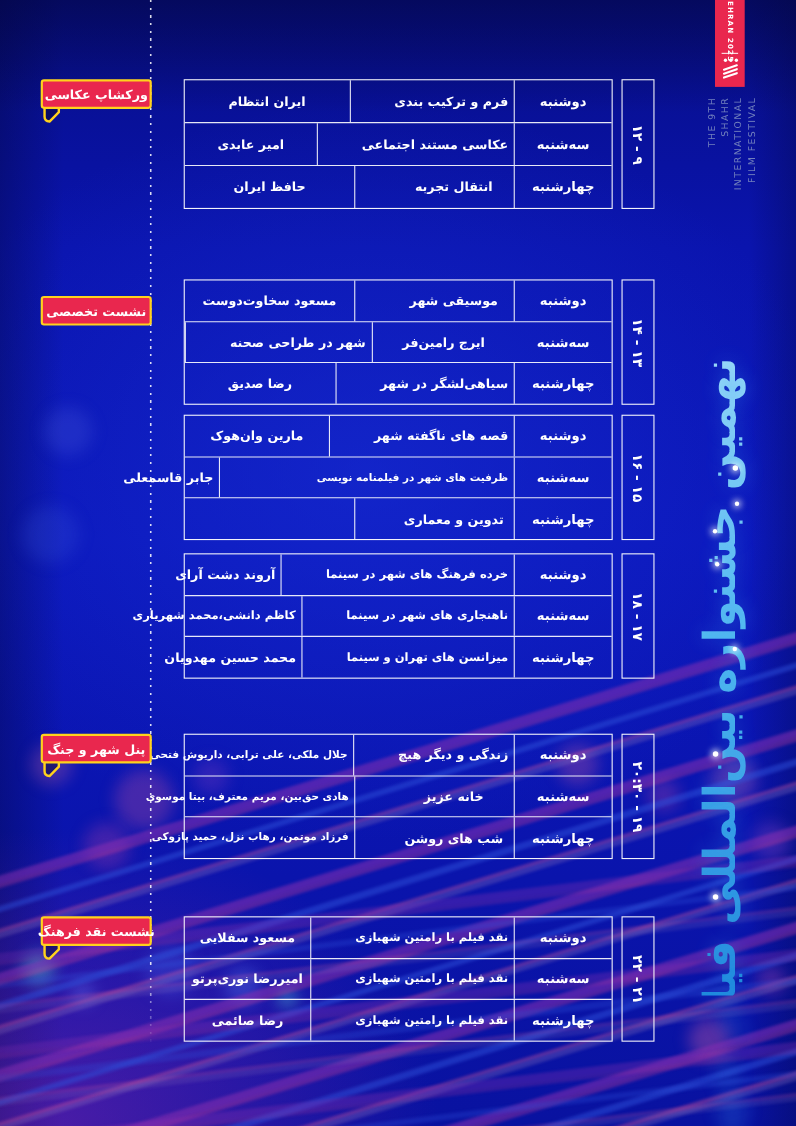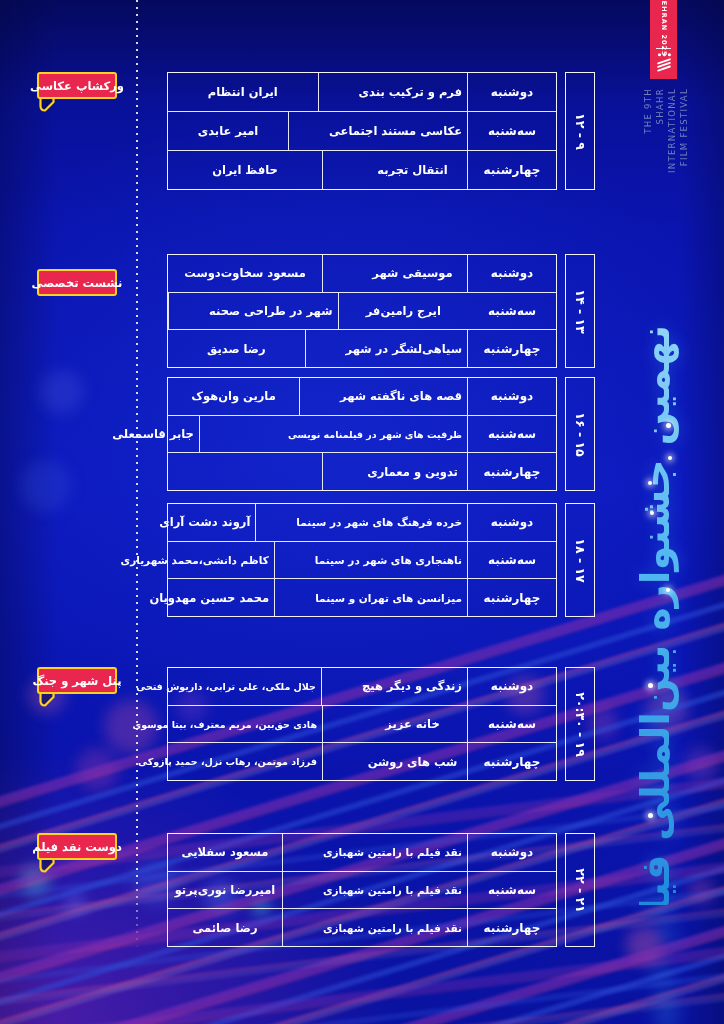--- a/index.html
+++ b/index.html
@@ -46,21 +46,21 @@
     letter-spacing:1.3px;line-height:12px;text-align:right;white-space:nowrap;}
   
   .fa-title{position:absolute;left:370px;top:587px;width:580px;height:56px;
     transform:rotate(-90deg);direction:rtl;text-align:right;white-space:nowrap;
     font-size:40px;font-weight:bold;
     background:linear-gradient(to left,#a5e6fc 0%,#55c2f2 45%,#1e8fdd 100%);
     -webkit-background-clip:text;background-clip:text;color:transparent;
     text-shadow:0 0 18px rgba(70,170,255,.35);opacity:.95;}
   .spark{position:absolute;border-radius:50%;background:#fff;box-shadow:0 0 6px 2px rgba(255,255,255,.7);}
   
-  .ribbon{position:absolute;left:37px;width:80px;height:27px;background:#e9274e;
+  .ribbon{position:absolute;left:37px;width:101px;height:27px;background:#e9274e;
     border:2px solid #ffd21c;border-radius:3px;box-sizing:border-box;z-index:5;
     display:flex;align-items:center;justify-content:center;direction:rtl;}
   .ribbon span{color:#fff;font-size:11.5px;font-weight:bold;white-space:nowrap;}
   .fold{position:absolute;left:39px;z-index:4;}
   
   .table{position:absolute;left:167px;width:390px;box-sizing:border-box;
     border:1.5px solid rgba(255,255,255,.95);display:flex;flex-direction:column;z-index:3;}
   .row{flex:1;display:flex;direction:rtl;}
   .row + .row{border-top:1.2px solid rgba(255,255,255,.9);}
   .cell{display:flex;align-items:center;justify-content:center;box-sizing:border-box;padding:0 5px;}
@@ -336,21 +336,21 @@
       <div class="cell speaker">
           <span style="font-size: 9.5px;">فرزاد موتمن، رهاب نزل، حمید پازوکی</span>
         </div>
     </div>
   </div>
   <div class="timebox" style="top:667px;height:114px">
     <span>۲۰:۳۰ - ۱۹</span>
   </div>
 
   <div class="ribbon" style="top:833px">
-    <span>دوست نقد فیلم</span>
+    <span>نشست نقد فرهنگ</span>
   </div>
   <svg class="fold" style="top:858px" width="16" height="16" viewBox="0 0 16 16">
     <path d="M1.5 0 L1.5 9 Q1.5 13.5 6 13.5 L14.5 5 L14.5 0 Z" fill="rgba(6,10,70,.55)" stroke="#ffd21c" stroke-width="2.2" stroke-linejoin="round"></path>
   </svg>
 
   <div class="table" style="top:833px;height:114px">
     <div class="row">
       <div class="cell day">
           <span>دوشنبه</span>
         </div>

